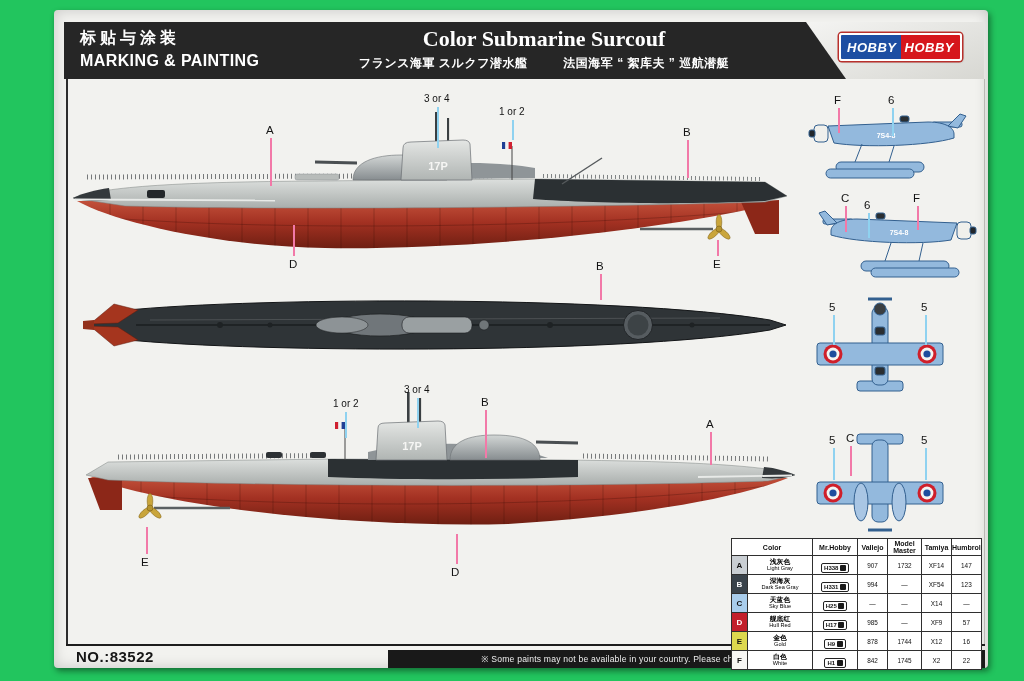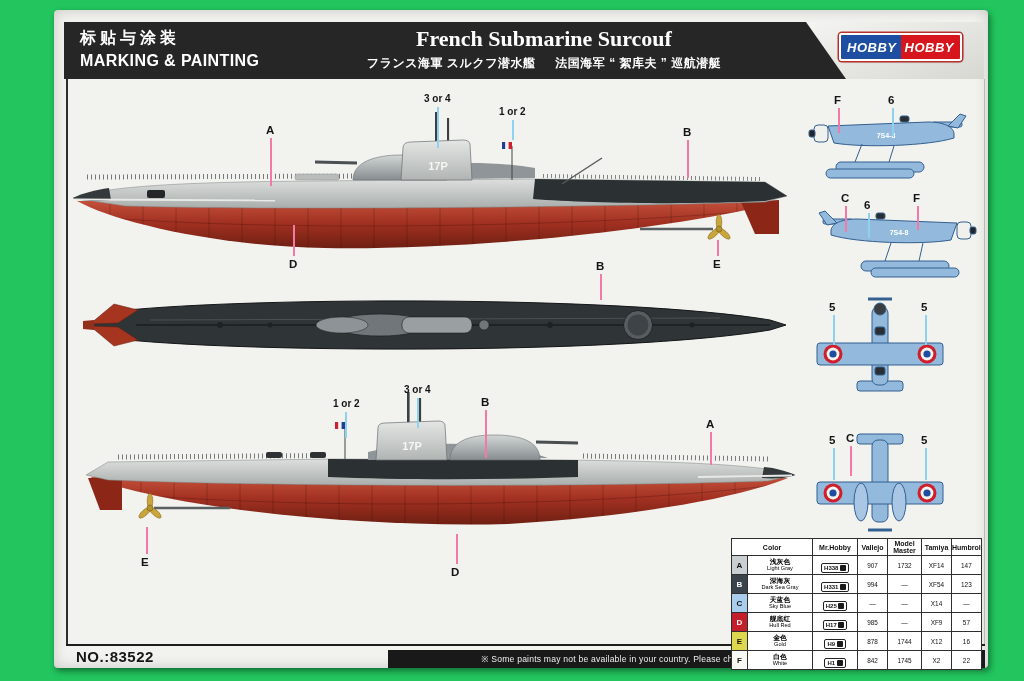--- a/index.html
+++ b/index.html
@@ -8,38 +8,38 @@
   .page{position:absolute;left:54px;top:10px;width:934px;height:658px;background:#f2f2ef;
         border-radius:4px;box-shadow:inset 0 0 14px rgba(0,0,0,.18),2px 3px 6px rgba(0,0,0,.45);}
   
   .hdr{position:absolute;left:64px;top:22px;width:920px;height:57px;background:#262626;z-index:2;}
   .hdr-left{position:absolute;left:16px;top:6px;color:#fff;}
   .hdr-zh{font-size:16px;font-weight:bold;letter-spacing:4px;}
   .hdr-en{font-size:16px;font-weight:bold;letter-spacing:.4px;margin-top:3px;}
   .titles{position:absolute;left:270px;top:4px;width:420px;text-align:center;color:#fff;}
   .main-title{font-family:"Liberation Serif",serif;font-weight:bold;font-size:22px;}
   .sub-title{font-size:12px;font-weight:bold;margin-top:3px;letter-spacing:.5px;}
-  .sub-title span{margin:0 8px;}
+  .sub-title span{margin:0 16px;}
   .corner{position:absolute;right:0;top:0;width:178px;height:100%;
           background:linear-gradient(160deg,#f4f4f2,#d7d7d2);
           clip-path:polygon(0 0,100% 0,100% 100%,40px 100%);}
   .logo{position:absolute;right:22px;top:11px;display:flex;border:2px solid #fff;border-radius:3px;
         box-shadow:0 0 0 1.5px #b8302c, 1px 1px 2px rgba(0,0,0,.3);overflow:hidden;
         font-weight:bold;font-style:italic;font-size:13px;color:#fff;line-height:1;}
   .logo .lg-l{background:#1d4ea2;padding:6px 4px 5px 6px;letter-spacing:.5px;}
   .logo .lg-r{background:#d6161c;padding:6px 6px 5px 4px;letter-spacing:.5px;}
   
   .vline-l{position:absolute;left:66px;top:79px;width:2px;height:567px;background:#2d2d2d;}
   .vline-r{position:absolute;left:984px;top:79px;width:1px;height:567px;background:#b9b9b4;}
   .rule{position:absolute;left:66px;top:644px;width:919px;height:2px;background:#1d1d1d;}
   .kitno{position:absolute;left:76px;top:648px;font-size:15px;font-weight:bold;color:#161616;letter-spacing:.5px;}
   .strip{position:absolute;left:388px;top:650px;width:597px;height:18px;background:#191919;color:#eee;
          font-size:8.6px;display:flex;align-items:center;justify-content:center;letter-spacing:.2px;}
   
-  .co{position:absolute;font-weight:bold;font-size:11.5px;color:#141414;z-index:6;}
+  .co{position:absolute;font-weight:normal;font-size:11.5px;color:#141414;z-index:6;}
   .co.sm{font-size:10px;}
   .ln{position:absolute;width:1.5px;z-index:5;}
   .ln.p{background:#f279a8;}
   .ln.b{background:#8fd2f0;}
   
   .ptable{position:absolute;left:731px;top:538px;border-collapse:collapse;background:#fff;z-index:3;}
   .ptable td,.ptable th{border:1px solid #2f2f2f;text-align:center;vertical-align:middle;padding:0;}
   .ptable th{font-size:7px;font-weight:bold;height:16px;color:#111;}
   .ptable td{height:14px;}
   .sw{width:15px;font-size:8px;font-weight:bold;}
@@ -59,21 +59,21 @@
 
 <div class="stage">
   <div class="page"></div>
 
   <div class="hdr">
     <div class="hdr-left">
       <div class="hdr-zh">标贴与涂装</div>
       <div class="hdr-en">MARKING &amp; PAINTING</div>
     </div>
     <div class="titles">
-      <div class="main-title">French Submarine Surcouf</div>
+      <div class="main-title">Color Submarine Surcouf</div>
       <div class="sub-title">
         <span>フランス海軍 スルクフ潜水艦</span>
         <span>法国海军 “ 絮库夫 ” 巡航潜艇</span>
       </div>
     </div>
     <div class="corner"></div>
     <div class="logo">
       <span class="lg-l">HOBBY</span>
       <span class="lg-r">HOBBY</span>
     </div>

